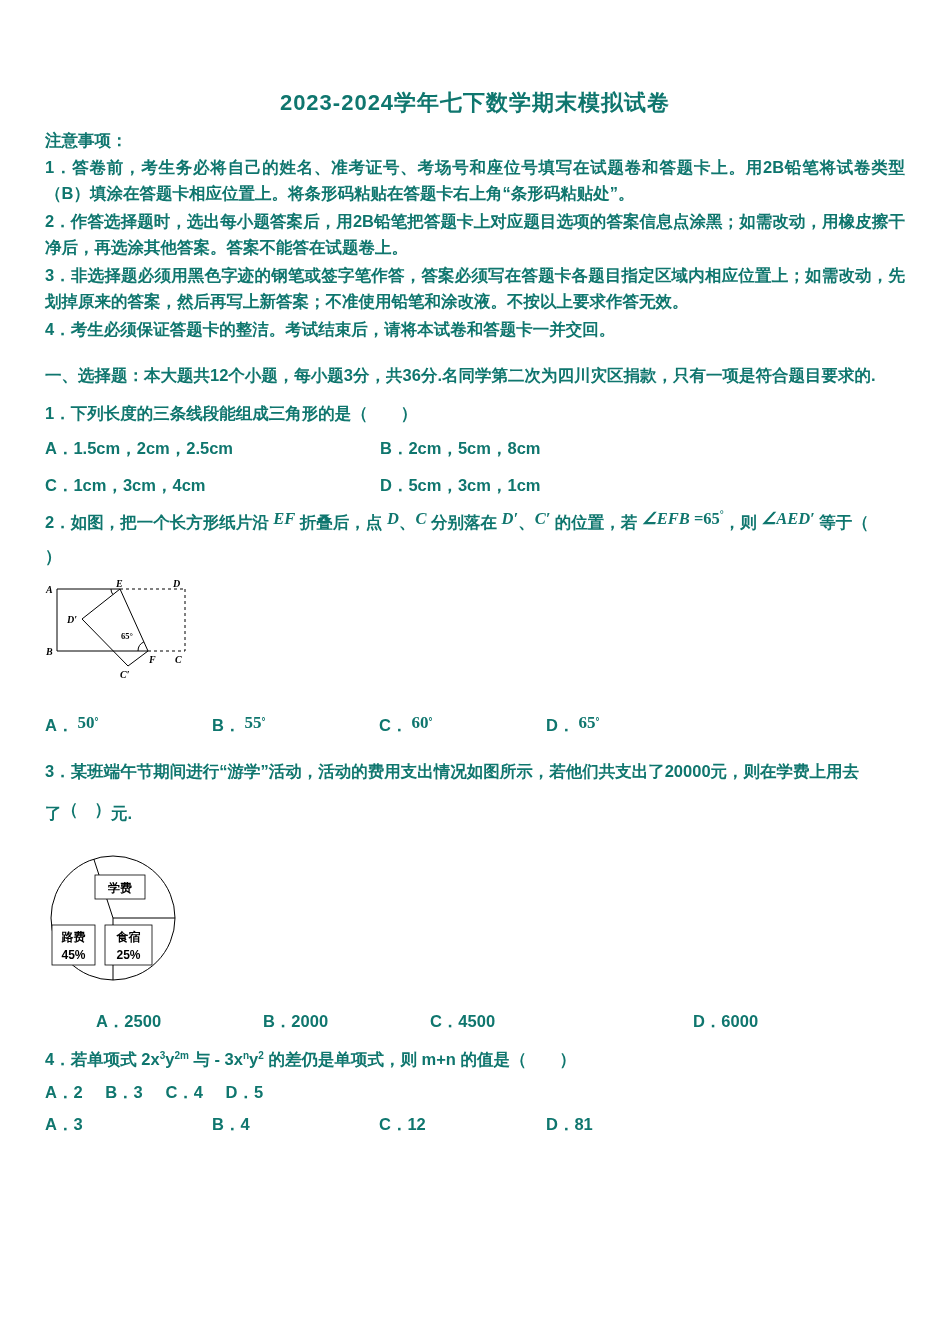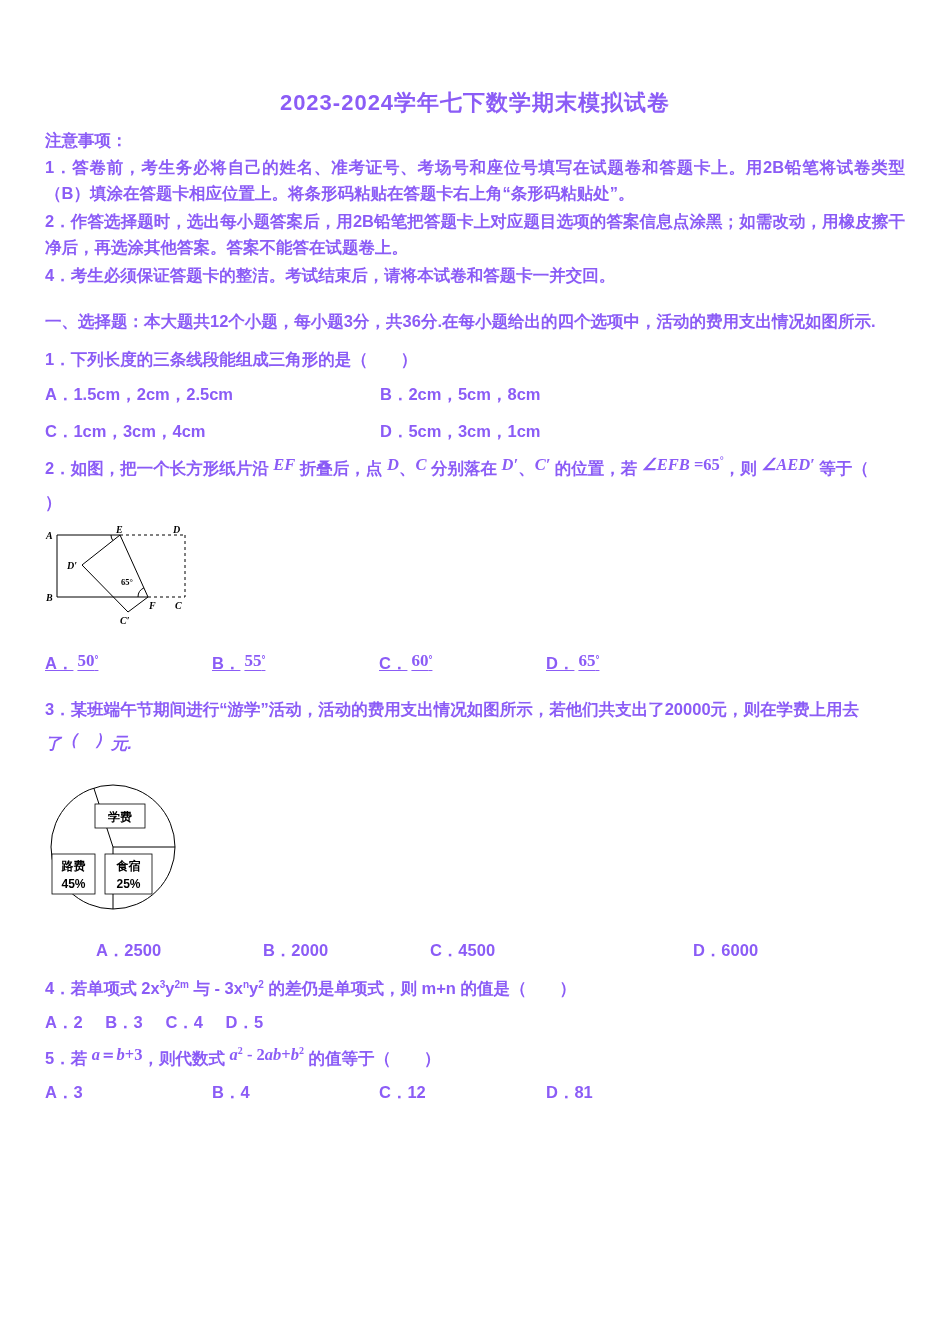--- a/index.html
+++ b/index.html
@@ -1,40 +1,40 @@
 <!DOCTYPE html>
 <html><head>
 <meta charset="utf-8">
 <style>
   * { margin:0; padding:0; box-sizing:border-box; }
   html,body { background:#ffffff; }
   .page {
-    width:950px; height:1344px; background:#fff; color:#8b5cf6;
+    width:950px; height:1344px; background:#fff; color:#0f766e;
     font-family:"Liberation Sans", sans-serif;
     font-weight:600; font-size:16.5px; overflow:hidden;
   }
   .title { text-align:center; font-size:22px; font-weight:700; padding-top:88px; letter-spacing:1px; }
   .content { padding:0 45px; }
   .notes-header { margin-top:12px; }
   .note { margin-top:3px; line-height:1.55; text-align:justify; }
   .section-header { margin-top:20px; line-height:1.5; }
   .q-text { margin-top:13px; line-height:1.55; }
   .opts { margin-top:12px; }
   .opts-2col { display:grid; grid-template-columns:335px 1fr; row-gap:15px; }
   .opts-4col { display:grid; grid-template-columns:167px 167px 167px 1fr; }
   .opts-inline .opt { margin-right:18px; }
   .mi { font-family:"Liberation Serif", serif; font-style:italic; }
   .mraise { position:relative; top:-4px; font-family:"Liberation Serif", serif;text-align:right; }
   sup { font-size:10px; }
   .mnum { font-family:"Liberation Serif", serif; position:relative; top:-3px; margin-left:4px; font-size:17px; }
   #q2 .line2 { margin-top:8px; }
   #q2 .fold-figure { margin-top:10px; display:block; }
-  #q2 .opts { margin-top:16px;text-decoration:underline; }
+  #q2 .opts { margin-top:24px; }
   #q3 .q-text { margin-top:22px; }
-  #q3 .line2 { margin-top:8px;font-style:italic; }
+  #q3 .line2 { margin-top:16px; }
   #q3 .pie-figure { margin-top:26px; margin-left:3px; display:block; }
   #q3 .opts { margin-top:26px;text-align:center; }
   #q4 .q-text { margin-top:14px; }
   #q4 .opts { margin-top:10px; }
   #q5 .q-text { margin-top:12px; }
   #q5 .opts { margin-top:10px; }
   #q6 .q-text { margin-top:14px; }
   svg .s { stroke:#000; stroke-width:1; fill:none; }
   svg .d { stroke:#000; stroke-width:1; fill:none; stroke-dasharray:3 3; }
   svg text { font-family:"Liberation Serif", serif; }
@@ -45,23 +45,24 @@
 </head>
 <body>
 
 <div class="page">
   <h1 class="title">2023-2024学年七下数学期末模拟试卷</h1>
 
   <div class="content">
     <p class="notes-header">注意事项：</p>
     <p class="note">1．答卷前，考生务必将自己的姓名、准考证号、考场号和座位号填写在试题卷和答题卡上。用2B铅笔将试卷类型（B）填涂在答题卡相应位置上。将条形码粘贴在答题卡右上角“条形码粘贴处”。</p>
     <p class="note">2．作答选择题时，选出每小题答案后，用2B铅笔把答题卡上对应题目选项的答案信息点涂黑；如需改动，用橡皮擦干净后，再选涂其他答案。答案不能答在试题卷上。</p>
+    <p class="note">3．非选择题必须用黑色字迹的钢笔或签字笔作答，答案必须写在答题卡各题目指定区域内相应位置上；如需改动，先划掉原来的答案，然后再写上新答案；不准使用铅笔和涂改液。不按以上要求作答无效。</p>
     <p class="note">4．考生必须保证答题卡的整洁。考试结束后，请将本试卷和答题卡一并交回。</p>
 
-    <p class="section-header">一、选择题：本大题共12个小题，每小题3分，共36分.在每小题给出的四个选项中，活动的费用支出情况如图所示.</p>
+    <p class="section-header">一、选择题：本大题共12个小题，每小题3分，共36分.名同学第二次为四川灾区捐款，只有一项是符合题目要求的.</p>
 
     <div class="question" id="q1">
       <p class="q-text">1．下列长度的三条线段能组成三角形的是（　　）</p>
       <div class="opts opts-2col">
         <span class="opt">A．1.5cm，2cm，2.5cm</span>
         <span class="opt">B．2cm，5cm，8cm</span>
         <span class="opt">C．1cm，3cm，4cm</span>
         <span class="opt">D．5cm，3cm，1cm</span>
       </div>
     </div>
@@ -137,21 +138,20 @@
       <p class="q-text">4．若单项式 2x<sup>3</sup>y<sup>2m</sup> 与 - 3x<sup>n</sup>y<sup>2</sup> 的差仍是单项式，则 m+n 的值是（　　）</p>
       <div class="opts opts-inline">
         <span class="opt">A．2</span>
         <span class="opt">B．3</span>
         <span class="opt">C．4</span>
         <span class="opt">D．5</span>
       </div>
     </div>
 
     <div class="question" id="q5">
-      <p class="q-text">5．若 <span class="mraise"><i class="mi">a</i>＝<i class="mi">b</i>+3</span>，则代数式 <span class="mraise"><i class="mi">a</i><sup>2</sup> - 2<i class="mi">ab</i>+<i class="mi">b</i><sup>2</sup></span> 的值等于（　　）</p>
       <div class="opts opts-4col">
         <span class="opt">A．3</span>
         <span class="opt">B．4</span>
         <span class="opt">C．12</span>
         <span class="opt">D．81</span>
       </div>
     </div>
 
   </div>
 </div>

